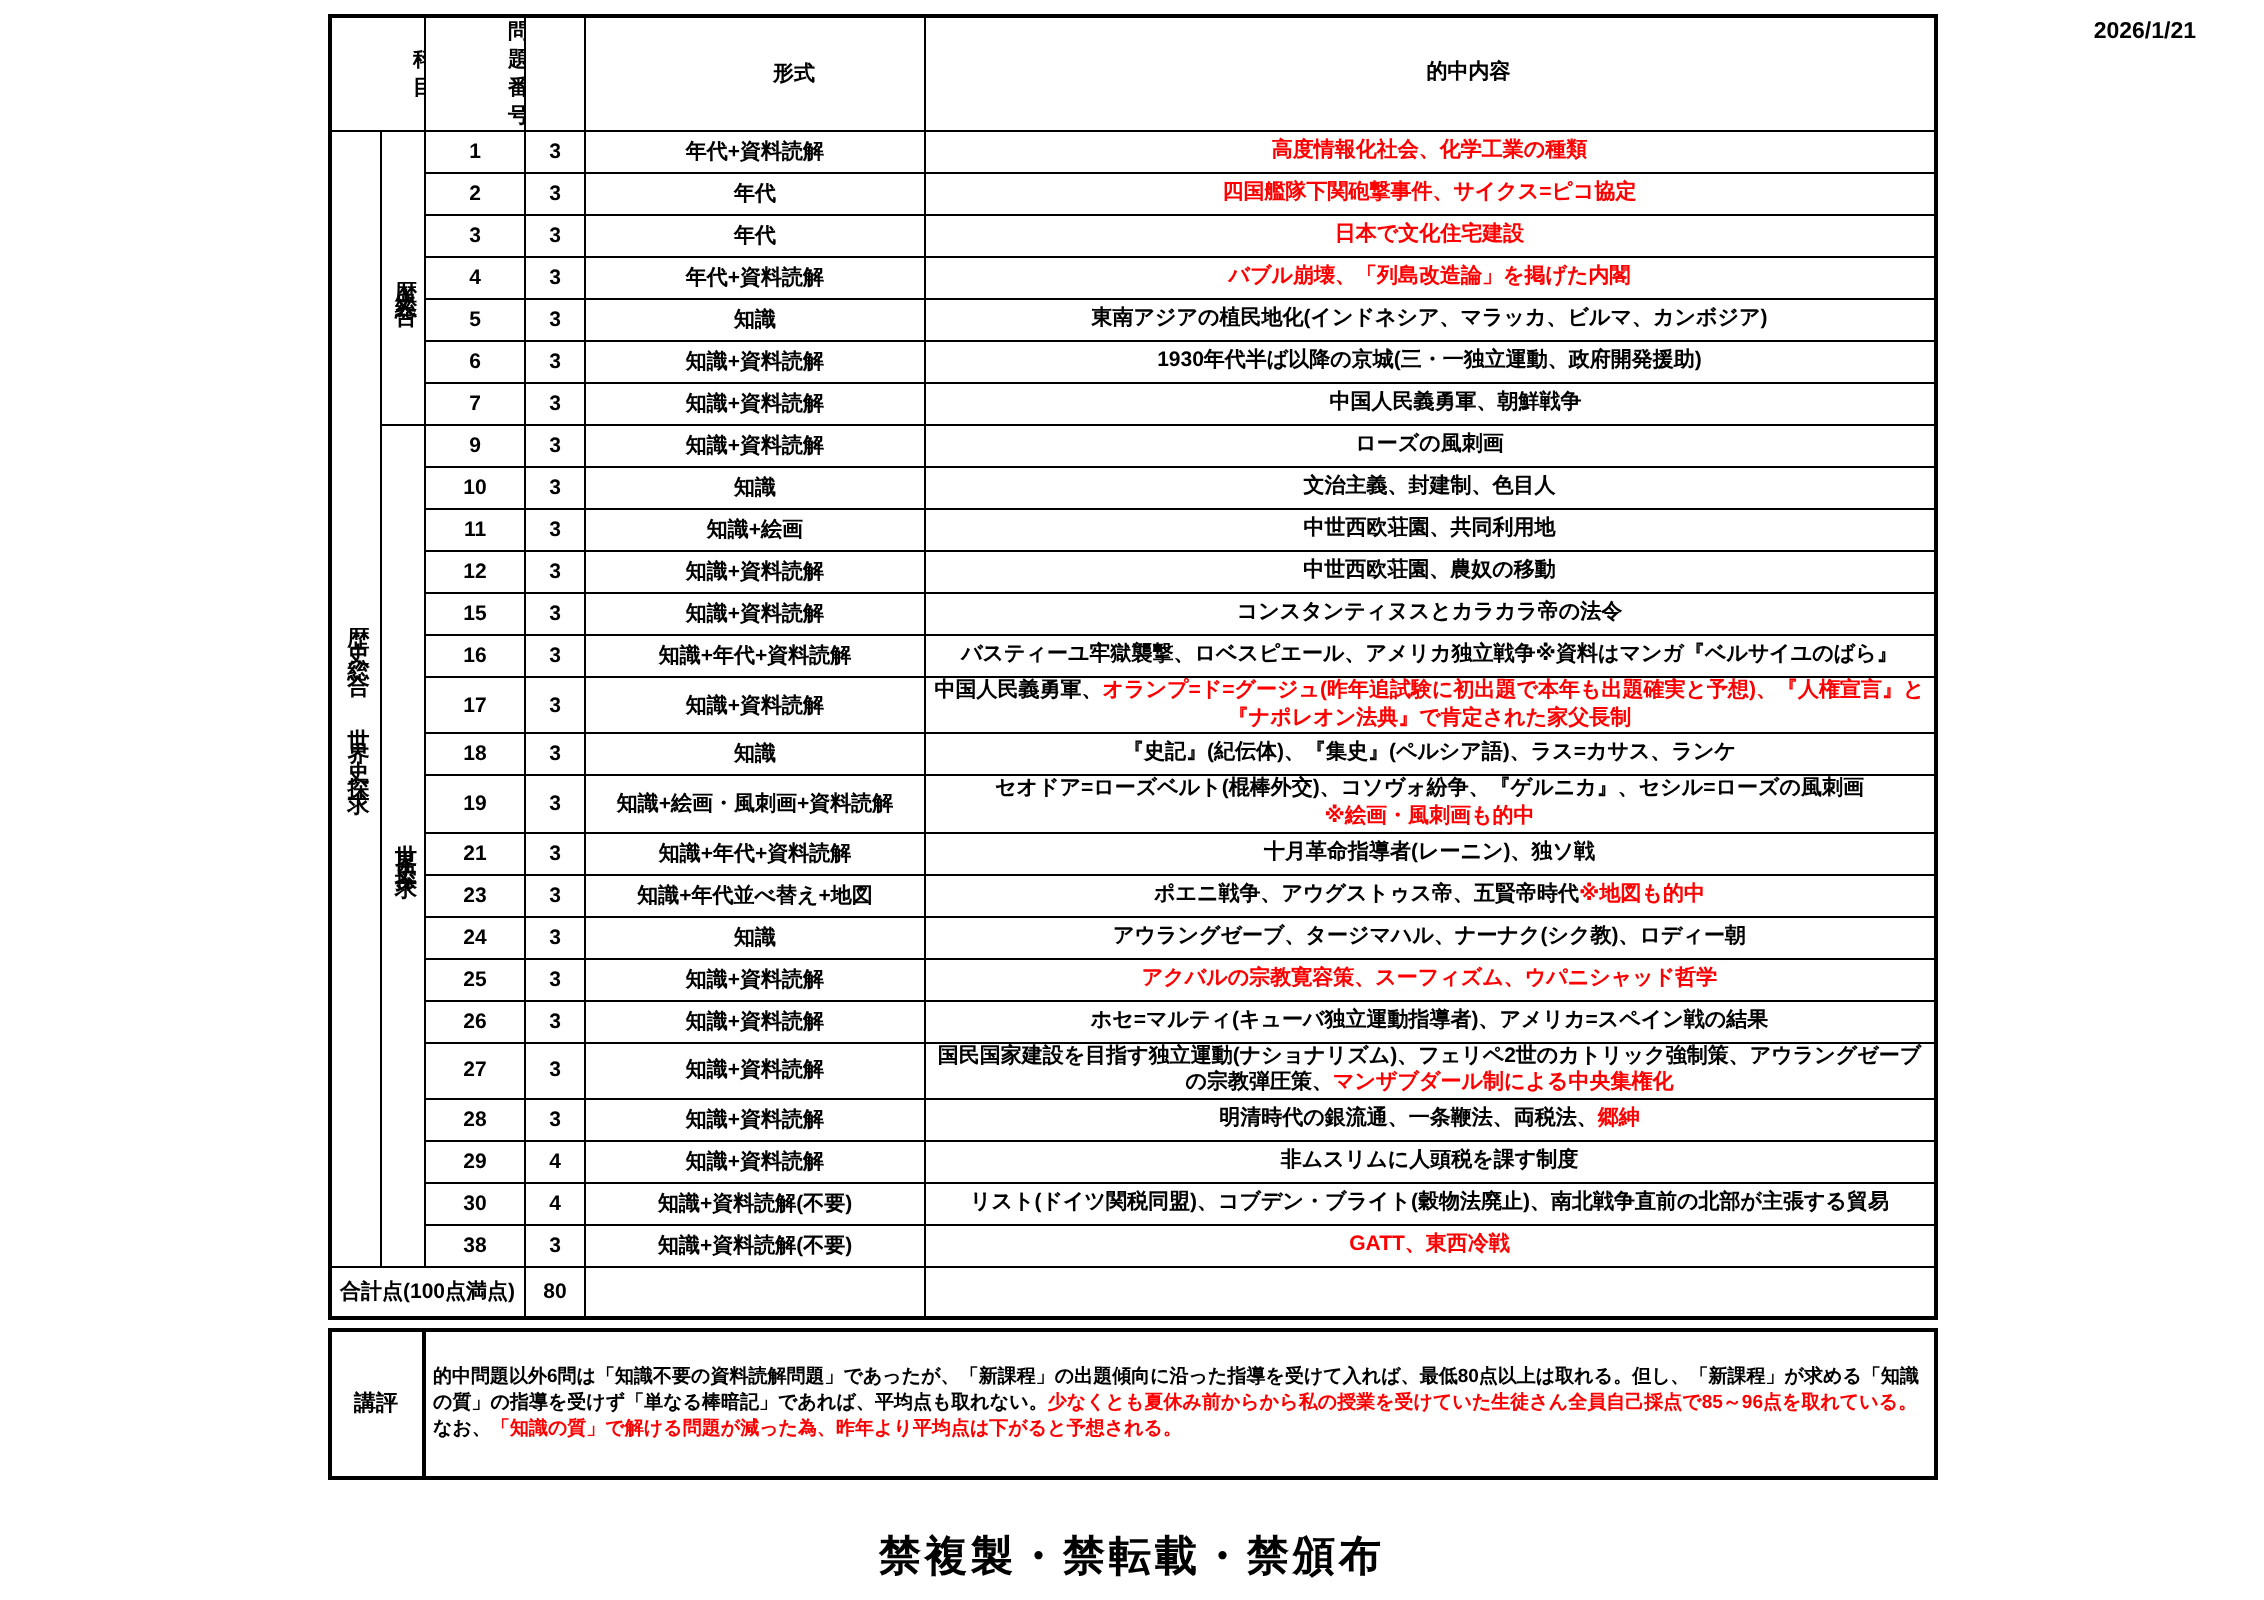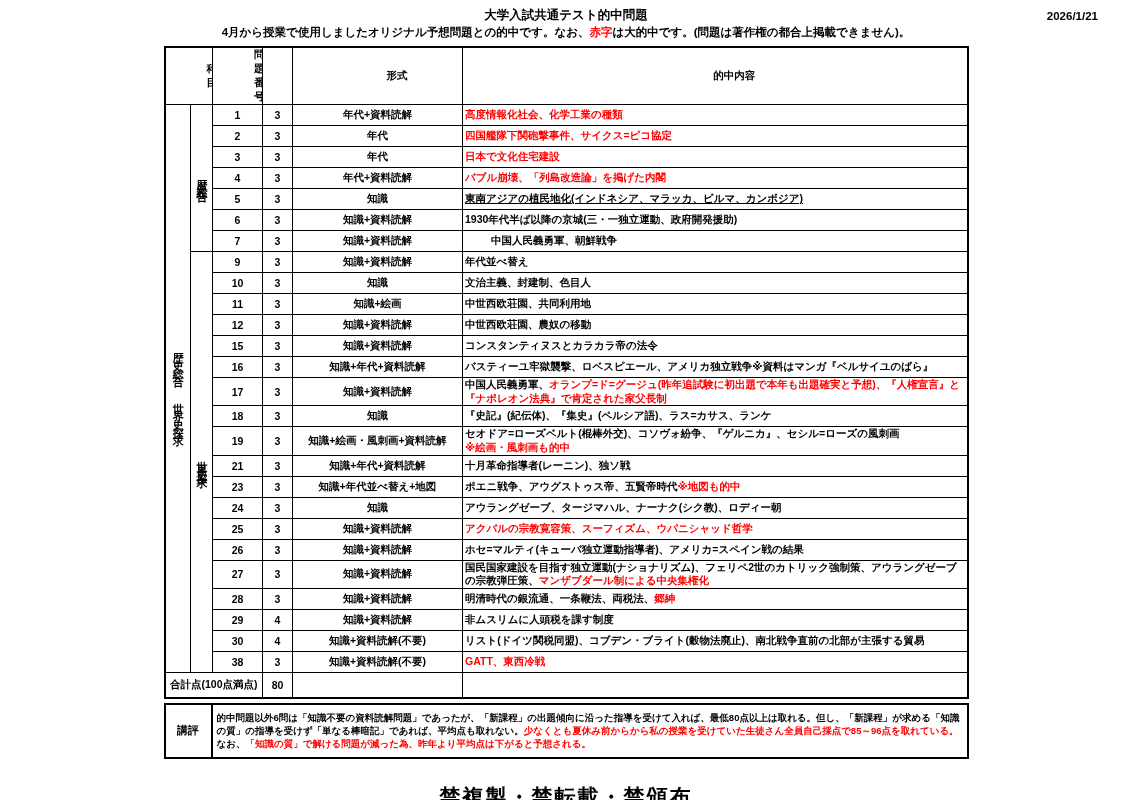--- a/index.html
+++ b/index.html
@@ -10,41 +10,37 @@
   .page-subtitle{font-size:11.5px;margin-top:1px;}
   .date{position:absolute;top:10px;right:34px;font-size:11.5px;}
   table{border-collapse:collapse;table-layout:fixed;width:805px;margin:7px auto 0;}
   .main-table{border:2px solid #000;}
   .main-table th,.main-table td{border:1px solid #000;font-size:10.5px;font-weight:bold;
         padding:0 2px;vertical-align:middle;overflow:hidden;}
   .main-table thead th{height:20px;text-align:center;padding-left:41px;}
   .main-table tbody td{height:20px;}
   .num,.pts,.fmt{text-align:center;}
   .pts{border-left:2px solid #000;border-right:2px solid #000;}
-  .content{border-left:2px solid #000;text-align:left;padding:1px 4px;line-height:1.3;}
+  .content{border-left:2px solid #000;text-align:center;padding:1px 4px;line-height:1.3;}
   .vertcell{text-align:center;}
   .vert{writing-mode:vertical-rl;text-orientation:upright;margin:0 auto;font-size:11px;}
   .vert.outer{letter-spacing:8px;}
   .vert.inner{letter-spacing:4px;}
   .total-label{text-align:center;padding-left:3px;height:24px;font-size:10.5px;}
   .review-table{border:2px solid #000;margin-top:4px;}
   .review-table td{border:1px solid #000;font-weight:bold;vertical-align:middle;}
   .review-label{width:47px;text-align:center;font-size:11px;border-right:2px solid #000 !important;}
-  .review-text{font-size:9.5px;line-height:1.4;padding:6px 4px;text-align:left;}
+  .review-text{font-size:9.5px;line-height:1.4;padding:16px 4px;text-align:left;}
   .notice{margin-top:24px;text-align:center;font-size:21px;letter-spacing:2px;}
 </style>
 </head>
 <body>
 
 <div class="page">
 
-  <div class="header-area">
-    <div class="page-title">大学入試共通テスト的中問題</div>
-    <div class="page-subtitle"><span style="color: rgb(0, 0, 0);">4月から授業で使用しましたオリジナル予想問題との的中です。なお、</span><span style="color: rgb(255, 0, 0);">赤字</span><span style="color: rgb(0, 0, 0);">は大的中です。(問題は著作権の都合上掲載できません)。</span></div>
-  </div>
   <div class="date">2026/1/21</div>
 
   <table class="main-table">
     <colgroup>
       <col style="width:26px">
         <col style="width:22px">
         <col style="width:50px">
       <col style="width:30px">
         <col style="width:170px">
         <col>
@@ -86,42 +82,42 @@
         <tr>
           <td class="num">4</td>
           <td class="pts">3</td>
           <td class="fmt">年代+資料読解</td>
           <td class="content"><span style="color: rgb(255, 0, 0);">バブル崩壊、「列島改造論」を掲げた内閣</span></td>
         </tr>
         <tr>
           <td class="num">5</td>
           <td class="pts">3</td>
           <td class="fmt">知識</td>
-          <td class="content"><span style="color: rgb(0, 0, 0); text-decoration: underline;">東南アジアの植民地化(インドネシア、マラッカ、ビルマ、カンボジア)</span></td>
+          <td class="content"><span style="color: rgb(0, 0, 0);">東南アジアの植民地化(インドネシア、マラッカ、ビルマ、カンボジア)</span></td>
         </tr>
         <tr>
           <td class="num">6</td>
           <td class="pts">3</td>
           <td class="fmt">知識+資料読解</td>
           <td class="content"><span style="color: rgb(0, 0, 0);">1930年代半ば以降の京城(三・一独立運動、政府開発援助)</span></td>
         </tr>
         <tr>
           <td class="num">7</td>
           <td class="pts">3</td>
           <td class="fmt">知識+資料読解</td>
           <td class="content"><span style="color: rgb(0, 0, 0); padding-left: 26px;">中国人民義勇軍、朝鮮戦争</span></td>
         </tr>
         <tr>
           <td rowspan="19" class="vertcell">
             <div class="vert inner">世界史探求</div>
           </td>
           <td class="num">9</td>
           <td class="pts">3</td>
           <td class="fmt">知識+資料読解</td>
-          <td class="content"><span style="color: rgb(0, 0, 0);">年代並べ替え</span></td>
+          <td class="content"><span style="color: rgb(0, 0, 0);">ローズの風刺画</span></td>
         </tr>
         <tr>
           <td class="num">10</td>
           <td class="pts">3</td>
           <td class="fmt">知識</td>
           <td class="content"><span style="color: rgb(0, 0, 0);">文治主義、封建制、色目人</span></td>
         </tr>
         <tr>
           <td class="num">11</td>
           <td class="pts">3</td>

